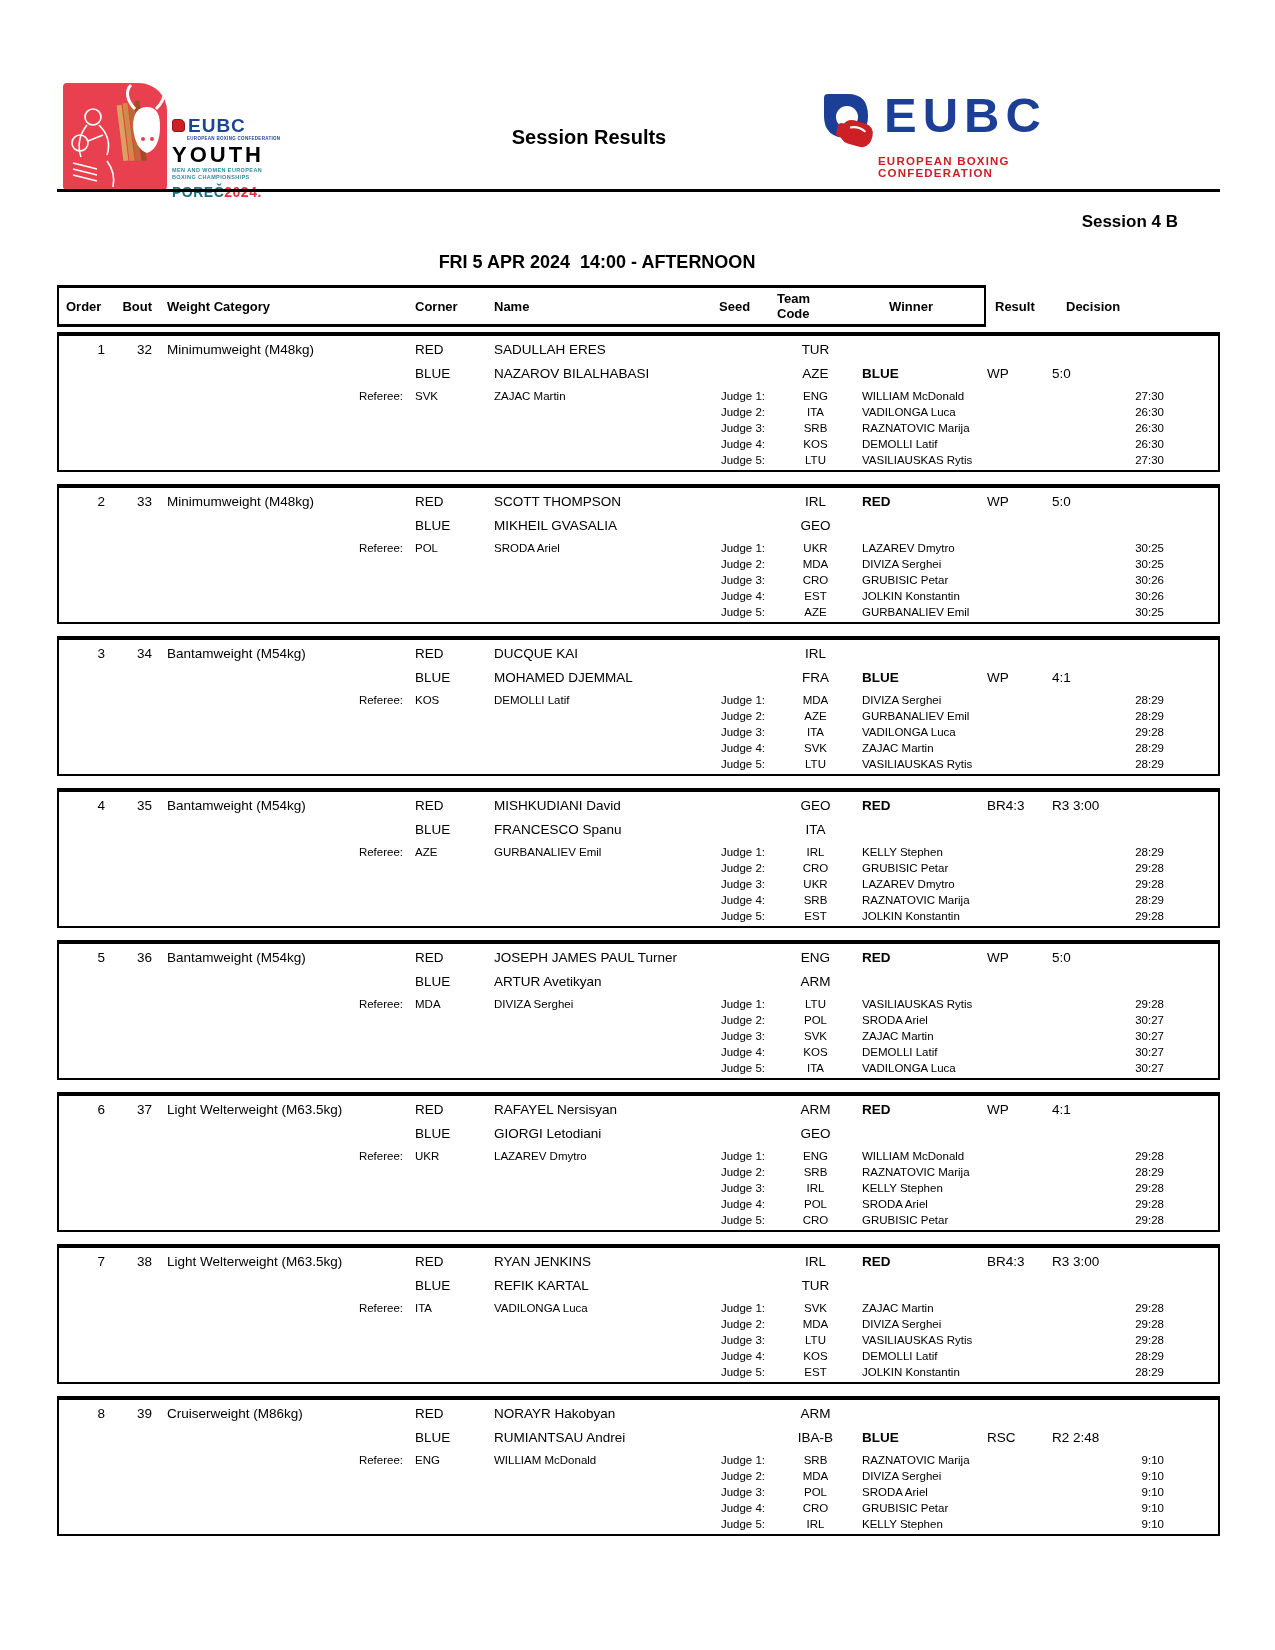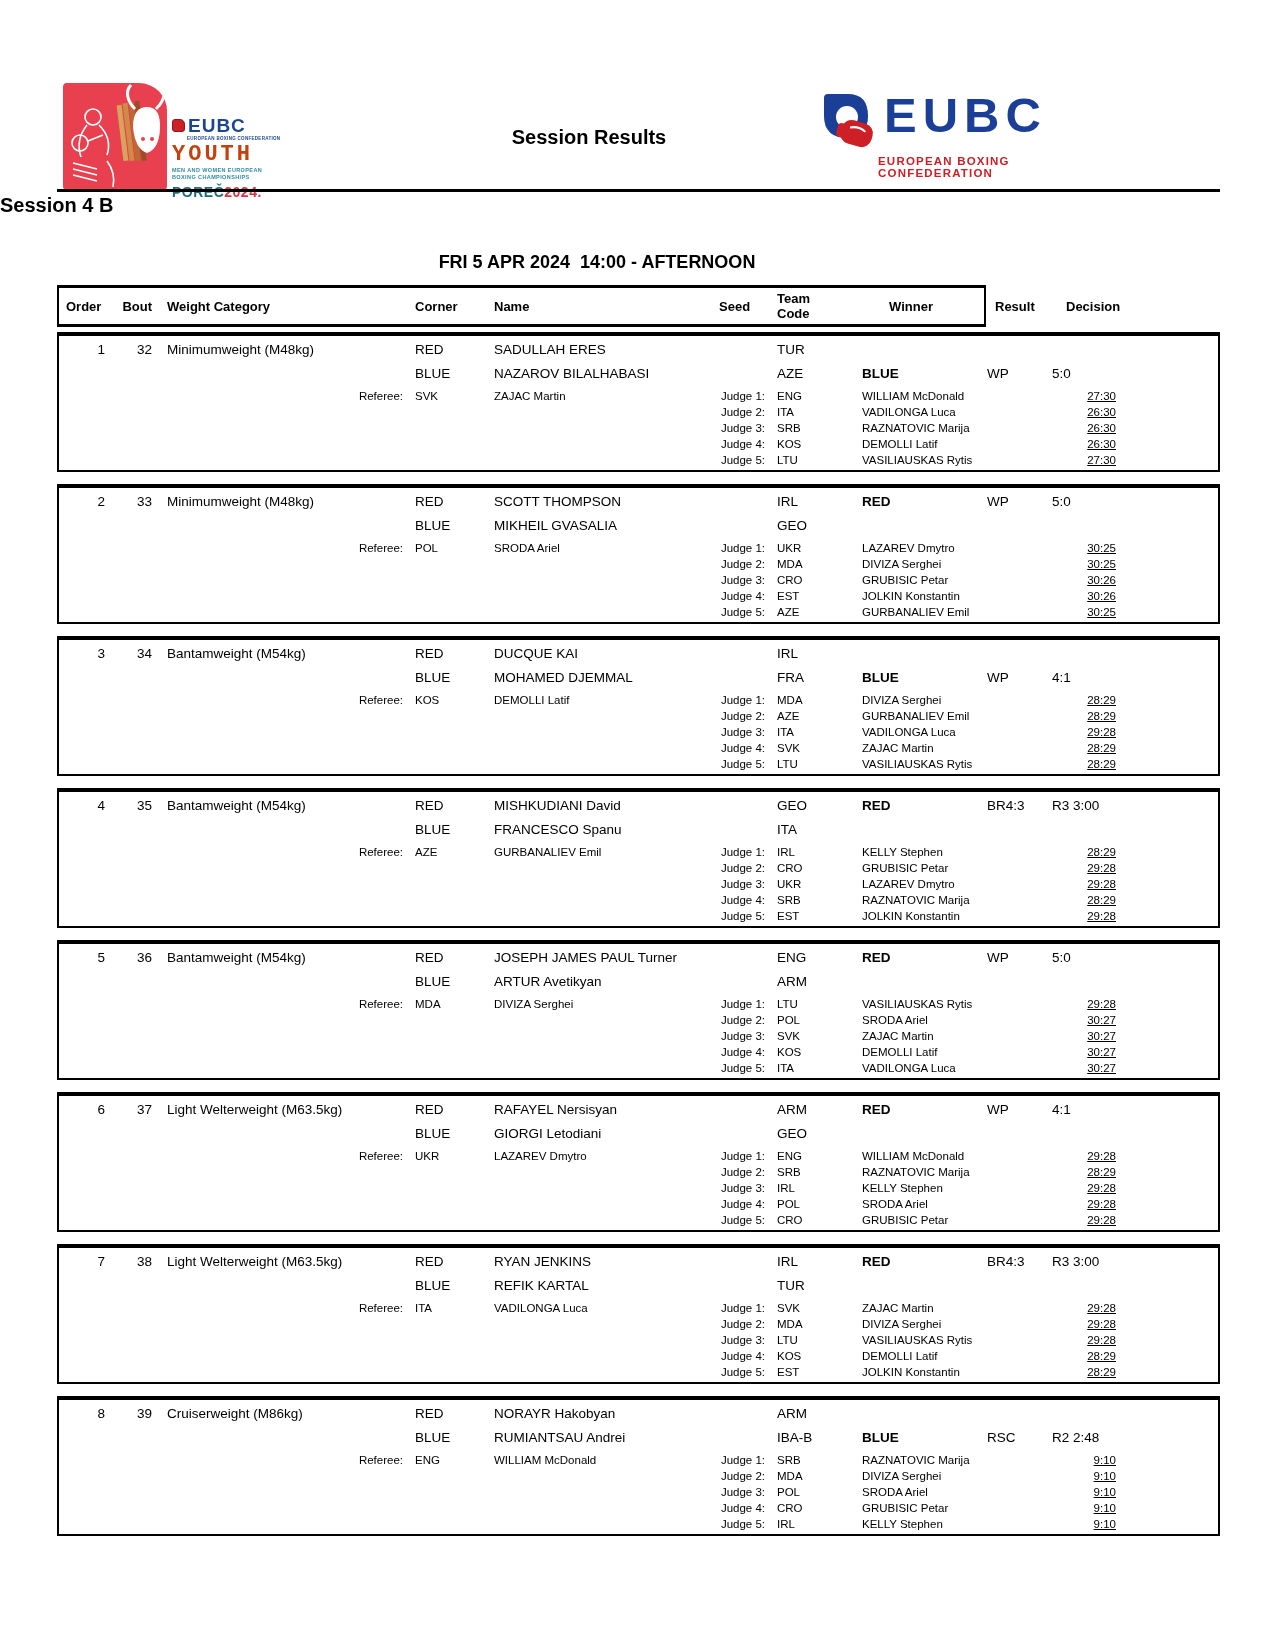--- a/index.html
+++ b/index.html
@@ -9,30 +9,30 @@
   }
   
   .title{position:absolute;left:0;top:62px;width:1178px;text-align:center;font-size:27px;font-weight:bold;}
   .subtitle{position:absolute;left:0;top:126px;width:1178px;text-align:center;font-size:20px;font-weight:bold;}
   .redbox{position:absolute;left:63px;top:83px;width:104px;height:107px;background:#e8404e;border-radius:4px 28px 4px 4px;overflow:hidden;}
   .logoLeftText{position:absolute;left:172px;top:116px;width:130px;line-height:1;}
   .llEubcRow{display:flex;align-items:center;gap:3px;}
   .llGlove{width:11px;height:11px;background:#cc2026;border-radius:3px 5px 3px 3px;border:1px solid #8e1820;}
   .llEubc{font-size:19px;font-weight:bold;color:#1d4596;letter-spacing:1px;}
   .llSub{font-size:4.5px;font-weight:bold;color:#1d4596;letter-spacing:.3px;margin:2px 0 2px 15px;}
-  .llYouth{font-size:22px;font-weight:bold;color:#c2410c;letter-spacing:3px;font-family:Liberation Mono, monospace;}
+  .llYouth{font-size:22px;font-weight:bold;color:#000000;letter-spacing:3px;}
   .llTiny{font-size:5.5px;font-weight:bold;color:#2e8ba0;letter-spacing:.4px;margin-top:2px;}
   .llPorec{font-size:14px;font-weight:bold;margin-top:4px;letter-spacing:.5px;}
   .llPorecTown{color:#1b6b7d;} .llPorecYear{color:#e0303c;}
   .logoRight{position:absolute;left:818px;top:92px;width:310px;}
   .lrRow{display:flex;align-items:flex-start;gap:8px;}
   .lrEubc{font-size:49px;font-weight:bold;color:#1b3f97;letter-spacing:6px;line-height:.95;}
   .lrTag{font-size:11.5px;font-weight:bold;color:#cc2026;letter-spacing:1.2px;margin:3px 0 0 60px;}
   .rule{position:absolute;left:57px;top:189px;width:1163px;height:3px;background:#000;}
-  .sessionName{position:absolute;left:0;top:194px;width:1178px;text-align:left;font-size:20px;font-weight:bold;}
+  .sessionName{position:absolute;left:0;top:212px;width:1178px;text-align:right;font-size:17px;font-weight:bold;}
   .schedule{position:absolute;left:8px;top:252px;width:1178px;text-align:center;font-size:18px;font-weight:bold;white-space:pre;}
   
   .thead{
     position:absolute;left:57px;top:285px;width:929px;height:42px;box-sizing:border-box;
     border:2px solid #000;border-top-width:3px;border-bottom-width:3px;
     display:grid;grid-template-columns:48px 50px 258px 79px 225px 50px 85px 133px 65px 166px;
     align-items:center;font-size:13px;font-weight:bold;
   }
   .bouts{position:absolute;left:57px;top:332px;width:1163px;}
   .bout{box-sizing:border-box;border:2px solid #000;border-top:4px solid #000;margin-bottom:12px;padding:2px 0;background:#fff;}
@@ -40,24 +40,24 @@
   .corner-row{height:24px;line-height:24px;font-size:13.5px;}
   .judge-row{height:16px;line-height:16px;font-size:11.5px;}
   .judge-row.first{margin-top:2px;}
   .g1{grid-column:1}.g2{grid-column:2}.g3{grid-column:3}.g4{grid-column:4}.g5{grid-column:5}
   .g6{grid-column:6}.g7{grid-column:7}.g8{grid-column:8}.g9{grid-column:9}.g10{grid-column:10}
   .c-order{text-align:right;padding-right:2px;}
   .c-bout{text-align:right;padding-right:5px;}
   .c-weight{padding-left:10px;}
   .c-reflabel{text-align:right;padding-right:12px;}
   .c-jlabel{text-align:right;padding-right:4px;}
-  .c-team{padding-left:8px;}
+  .c-team{padding-left:8px;text-align:center;}
   .c-nm{padding-left:8px;}
   .c-winner{padding-left:8px;font-weight:bold;}
-  .c-score{text-align:right;padding-right:102px;text-decoration:underline;}
+  .c-score{text-align:right;padding-right:54px;}
   .h-order{padding-left:7px;}
   .h-weight{padding-left:10px;}
   .h-seed{text-align:right;padding-right:38px;}
   .h-team{padding-left:8px;font-size:13px;line-height:15px;}
   .h-winner{padding-left:8px;margin-left:27px;}
   .h-result{padding-left:8px;}
   .h-decision{padding-left:14px;}
   .nowrap{white-space:nowrap;overflow:visible;}
 </style>
 </head>

